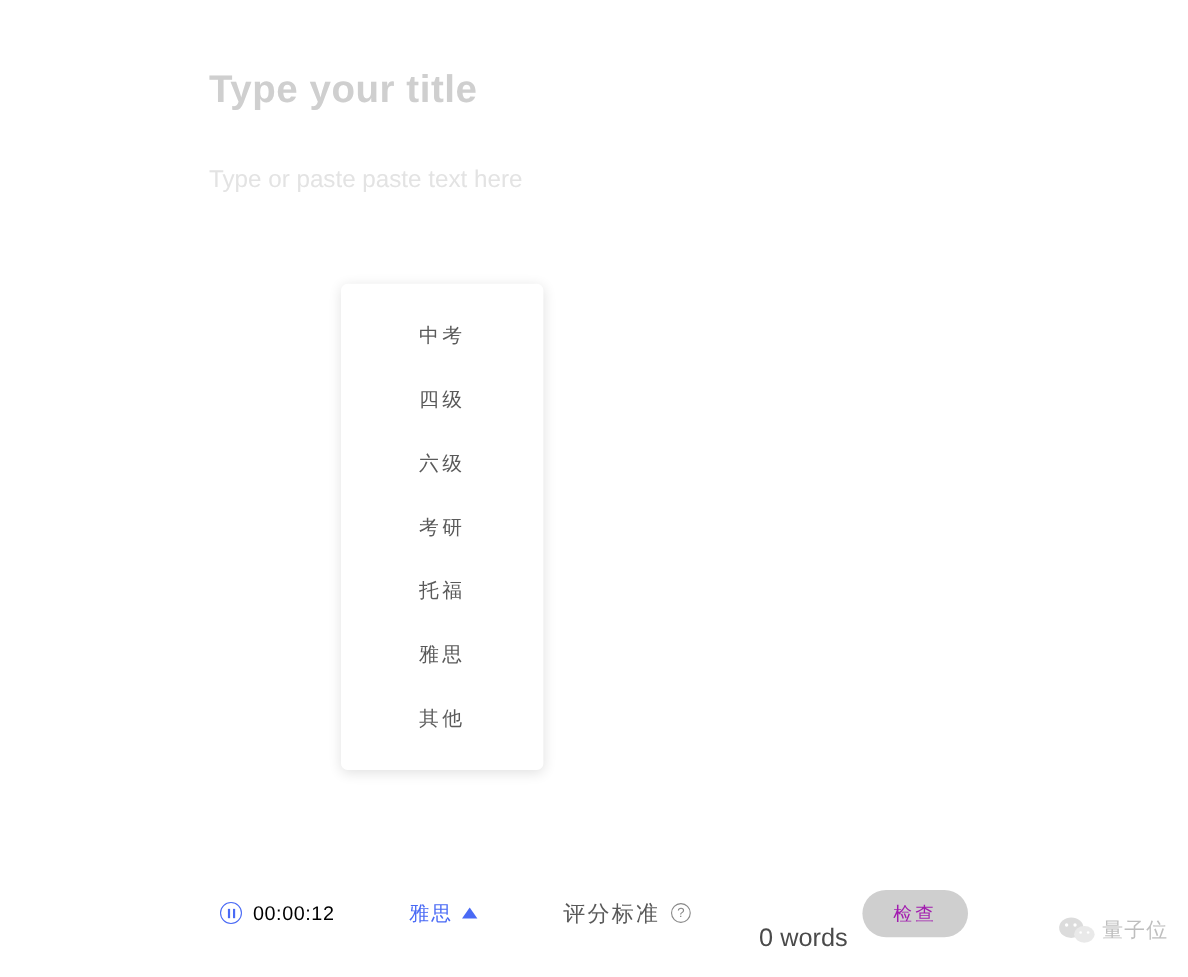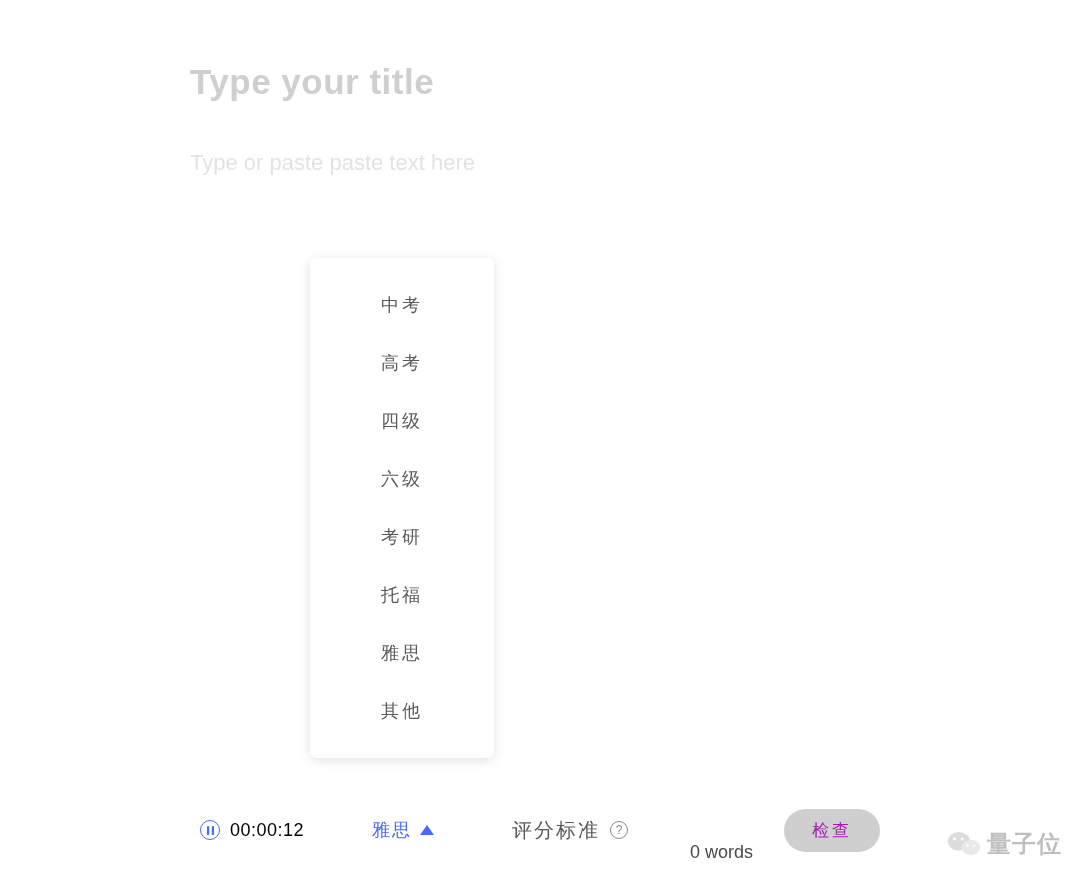--- a/index.html
+++ b/index.html
@@ -120,21 +120,21 @@
       border: 1.5px solid #888;
       border-radius: 50%;
       display: flex;
       align-items: center;
       justify-content: center;
       font-size: 12px;
       color: #888;
     }
     .word-count {
       margin-left: 62px;
-      font-size: 18px;
+      font-size: 23px;
       color: #4a4a4a;
       margin-top: 44px;
     }
     .check-button {
       margin-left: auto;
       margin-right: 10px;
       background: #cfcfcf;
       color: #a21caf;
       border: none;
       border-radius: 22px;
@@ -155,37 +155,35 @@
     .wechat-icon {
       width: 34px;
       height: 28px;
       position: relative;
     }
     .wechat-icon svg {
       width: 100%;
       height: 100%;
     }
     .watermark-text {
-      font-size: 24px;
+      font-size: 19px;
       color: #8a8a8a;
       letter-spacing: 1px;
-      font-weight: bold;
     }
   </style>
 </head>
 <body>
 
 <div class="editor-area">
   <div class="title-input">Type your title</div>
   <div class="body-input">Type or paste paste text here</div>
 </div>
 
 <div class="dropdown-menu">
   <div class="dropdown-item">中考</div>
-  <div class="dropdown-item">高考</div>
   <div class="dropdown-item">四级</div>
   <div class="dropdown-item">六级</div>
   <div class="dropdown-item">考研</div>
   <div class="dropdown-item">托福</div>
   <div class="dropdown-item">雅思</div>
   <div class="dropdown-item">其他</div>
 </div>
 
 <div class="toolbar">
   <div class="timer-group">

